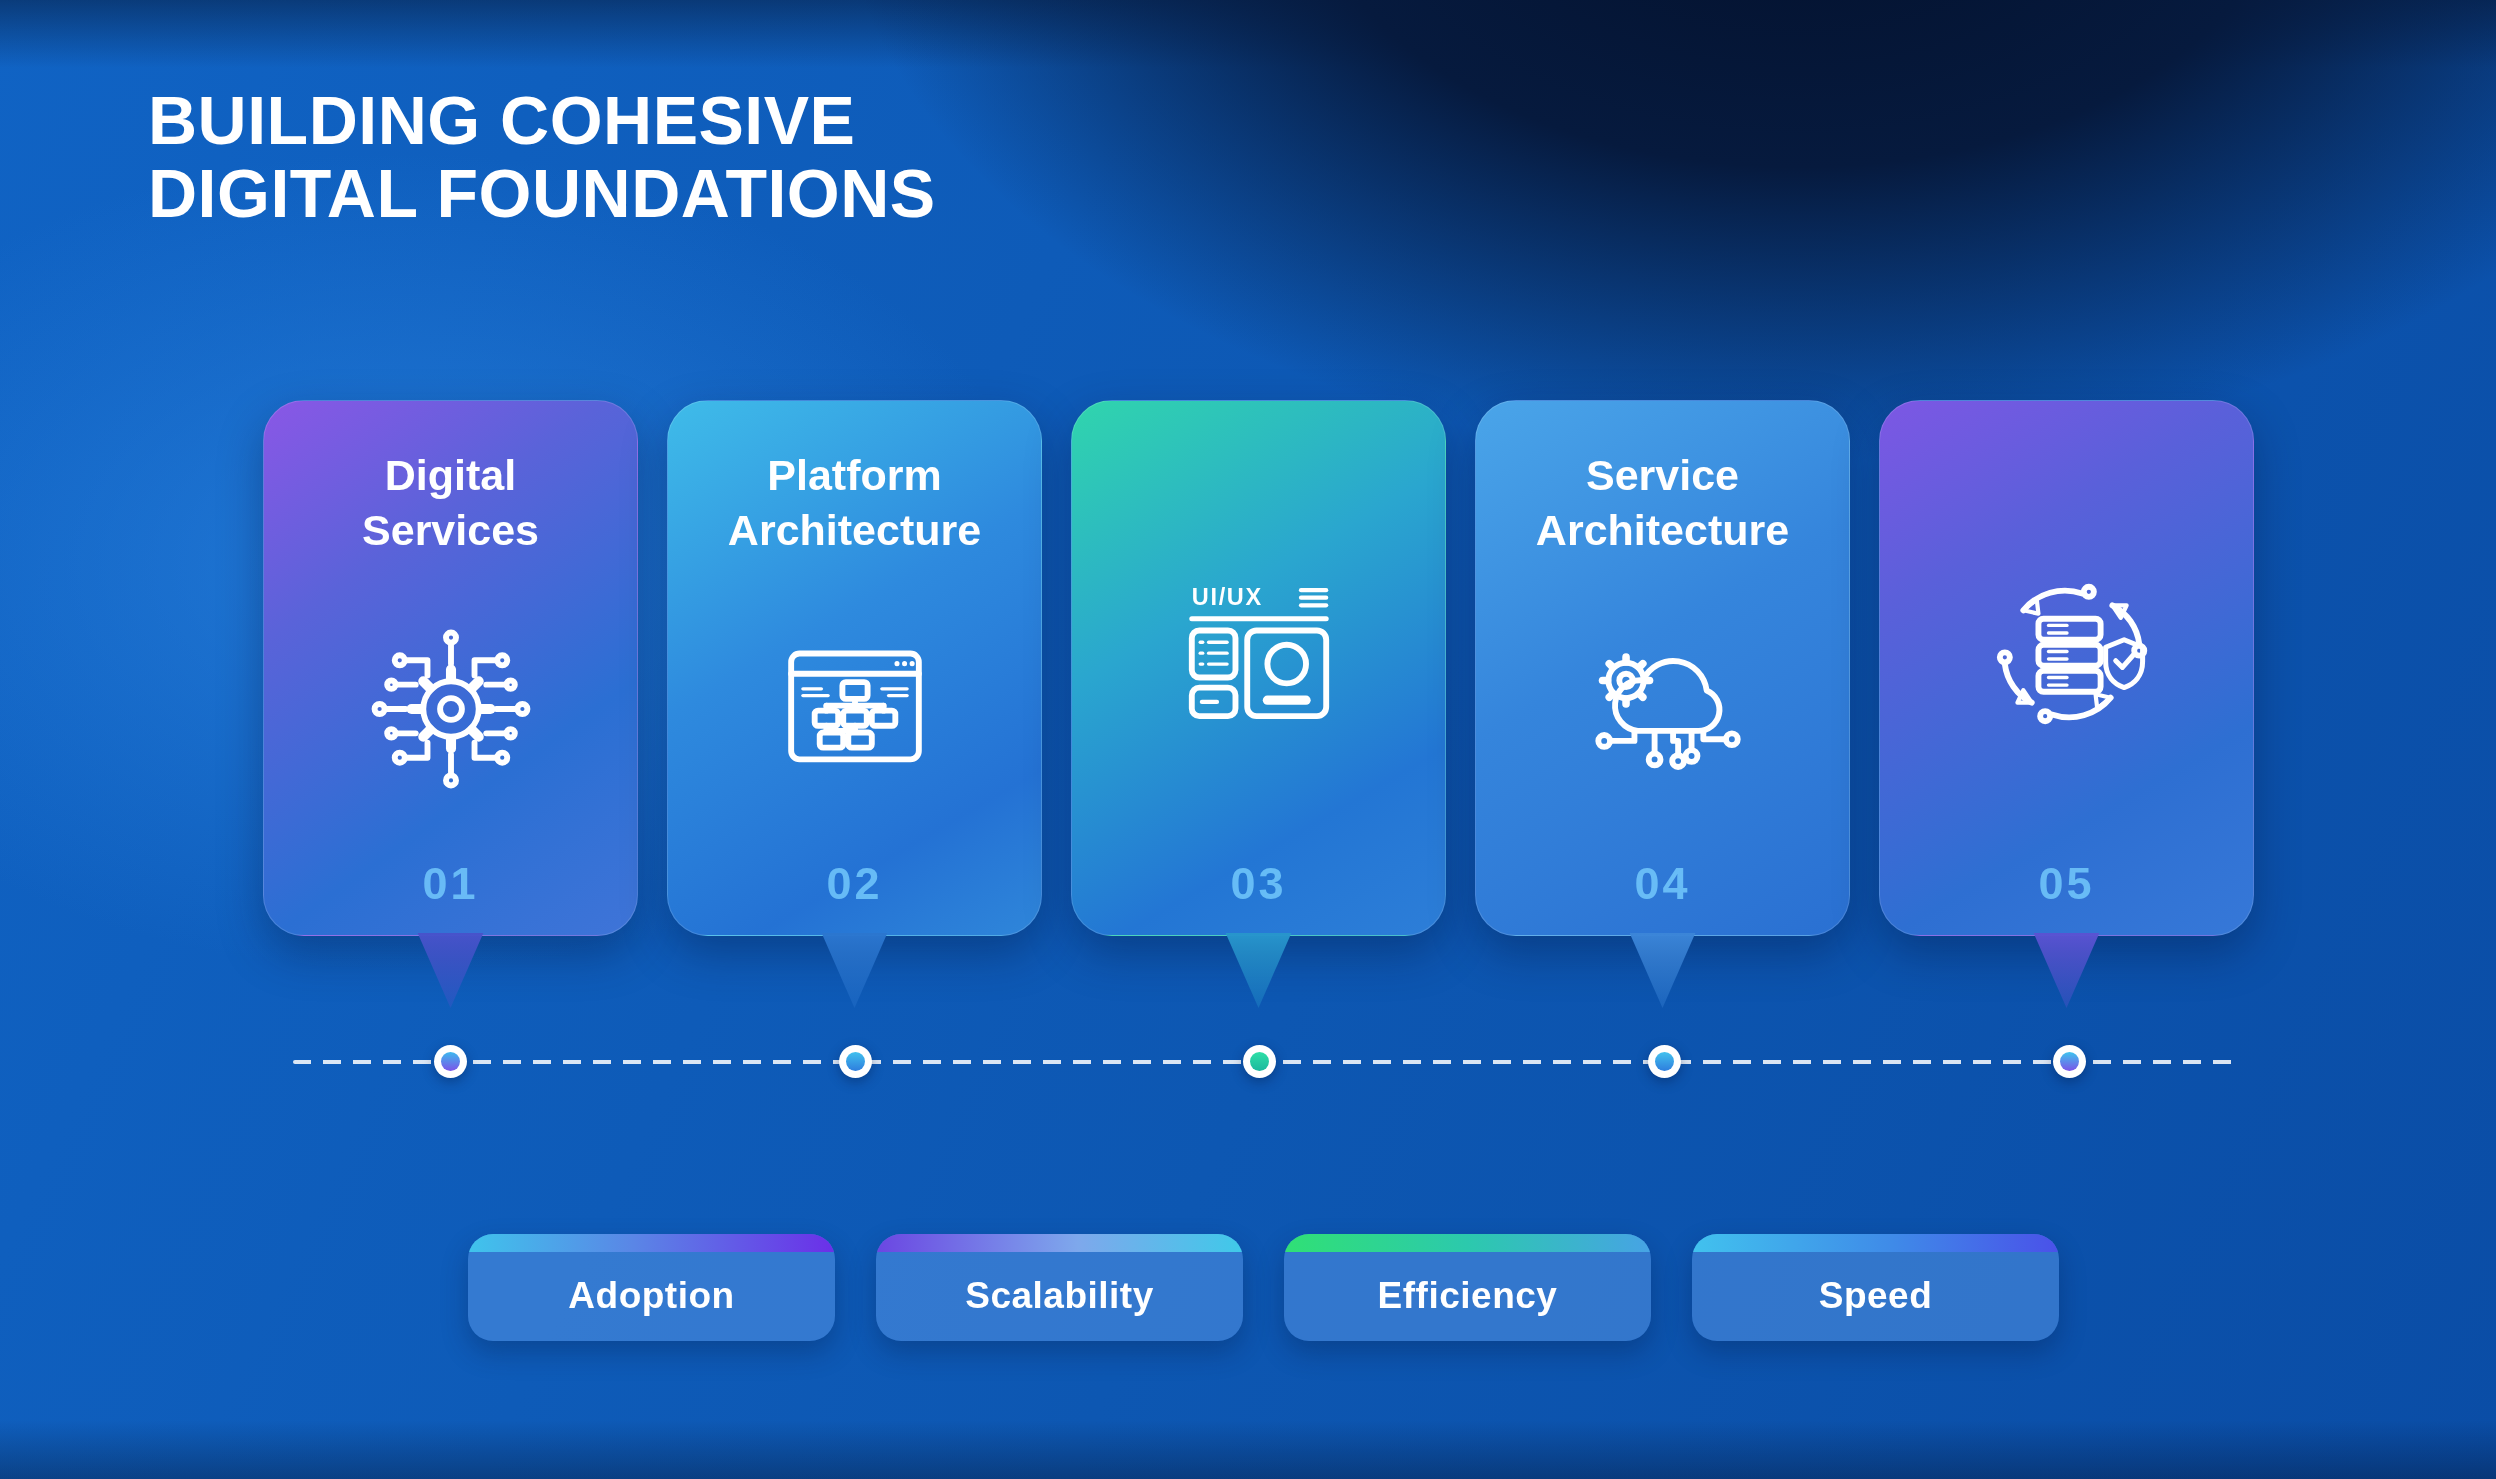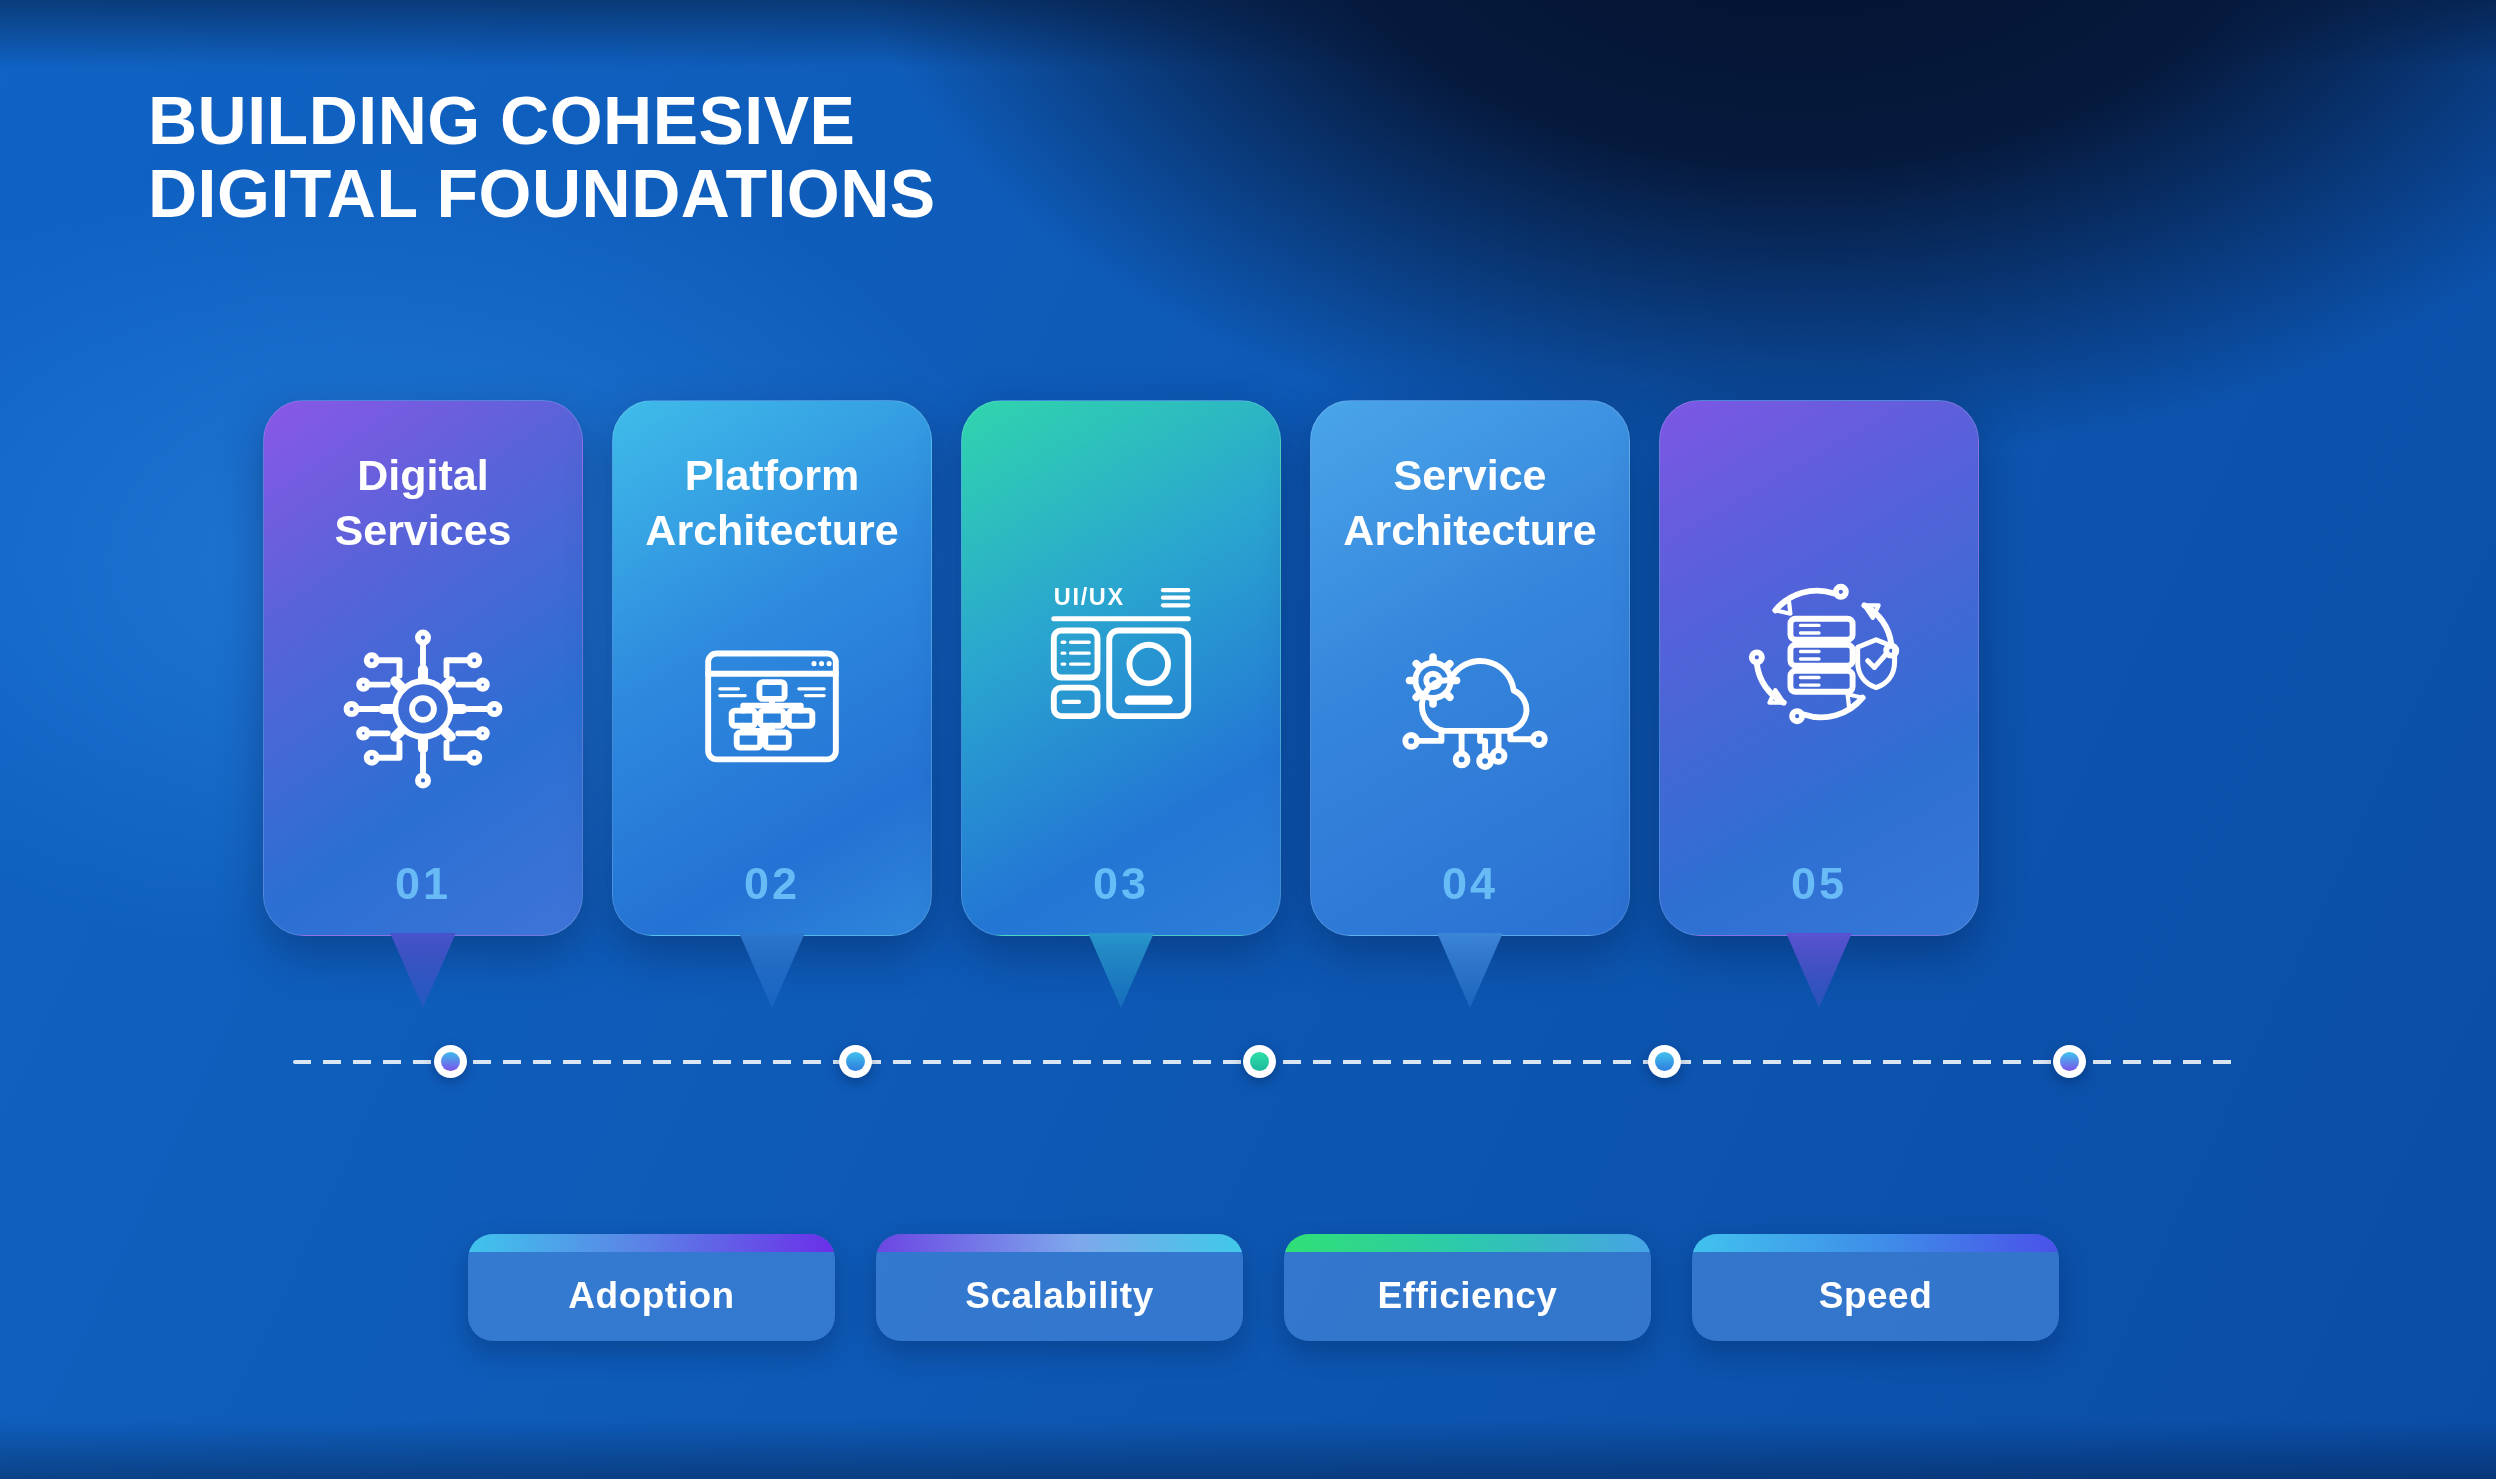--- a/index.html
+++ b/index.html
@@ -19,21 +19,21 @@
   .page-title{
     position:absolute;left:148px;top:84px;margin:0;
     color:#ffffff;font-size:68px;font-weight:800;line-height:1.07;
     letter-spacing:0.5px;text-transform:uppercase;white-space:pre-line;
   }
   .cards{
     position:absolute;left:263px;top:400px;width:1994px;height:536px;
     display:flex;gap:29px;
   }
   .card{
-    position:relative;width:320px;height:536px;border-radius:41px;
+    position:relative;width:375px;height:536px;border-radius:41px;
     display:flex;flex-direction:column;align-items:center;
     padding:47px 29px 21.5px 29px;box-sizing:border-box;
     border:1.5px solid rgba(255,255,255,0.14);
     box-shadow:0 17.6px 44px rgba(3,20,60,0.35);
   }
   .card-title{
     color:#ffffff;font-size:43px;font-weight:700;line-height:1.27;
     text-align:center;
   }
   .card-icon{flex:1;display:flex;align-items:center;justify-content:flex-end;}

